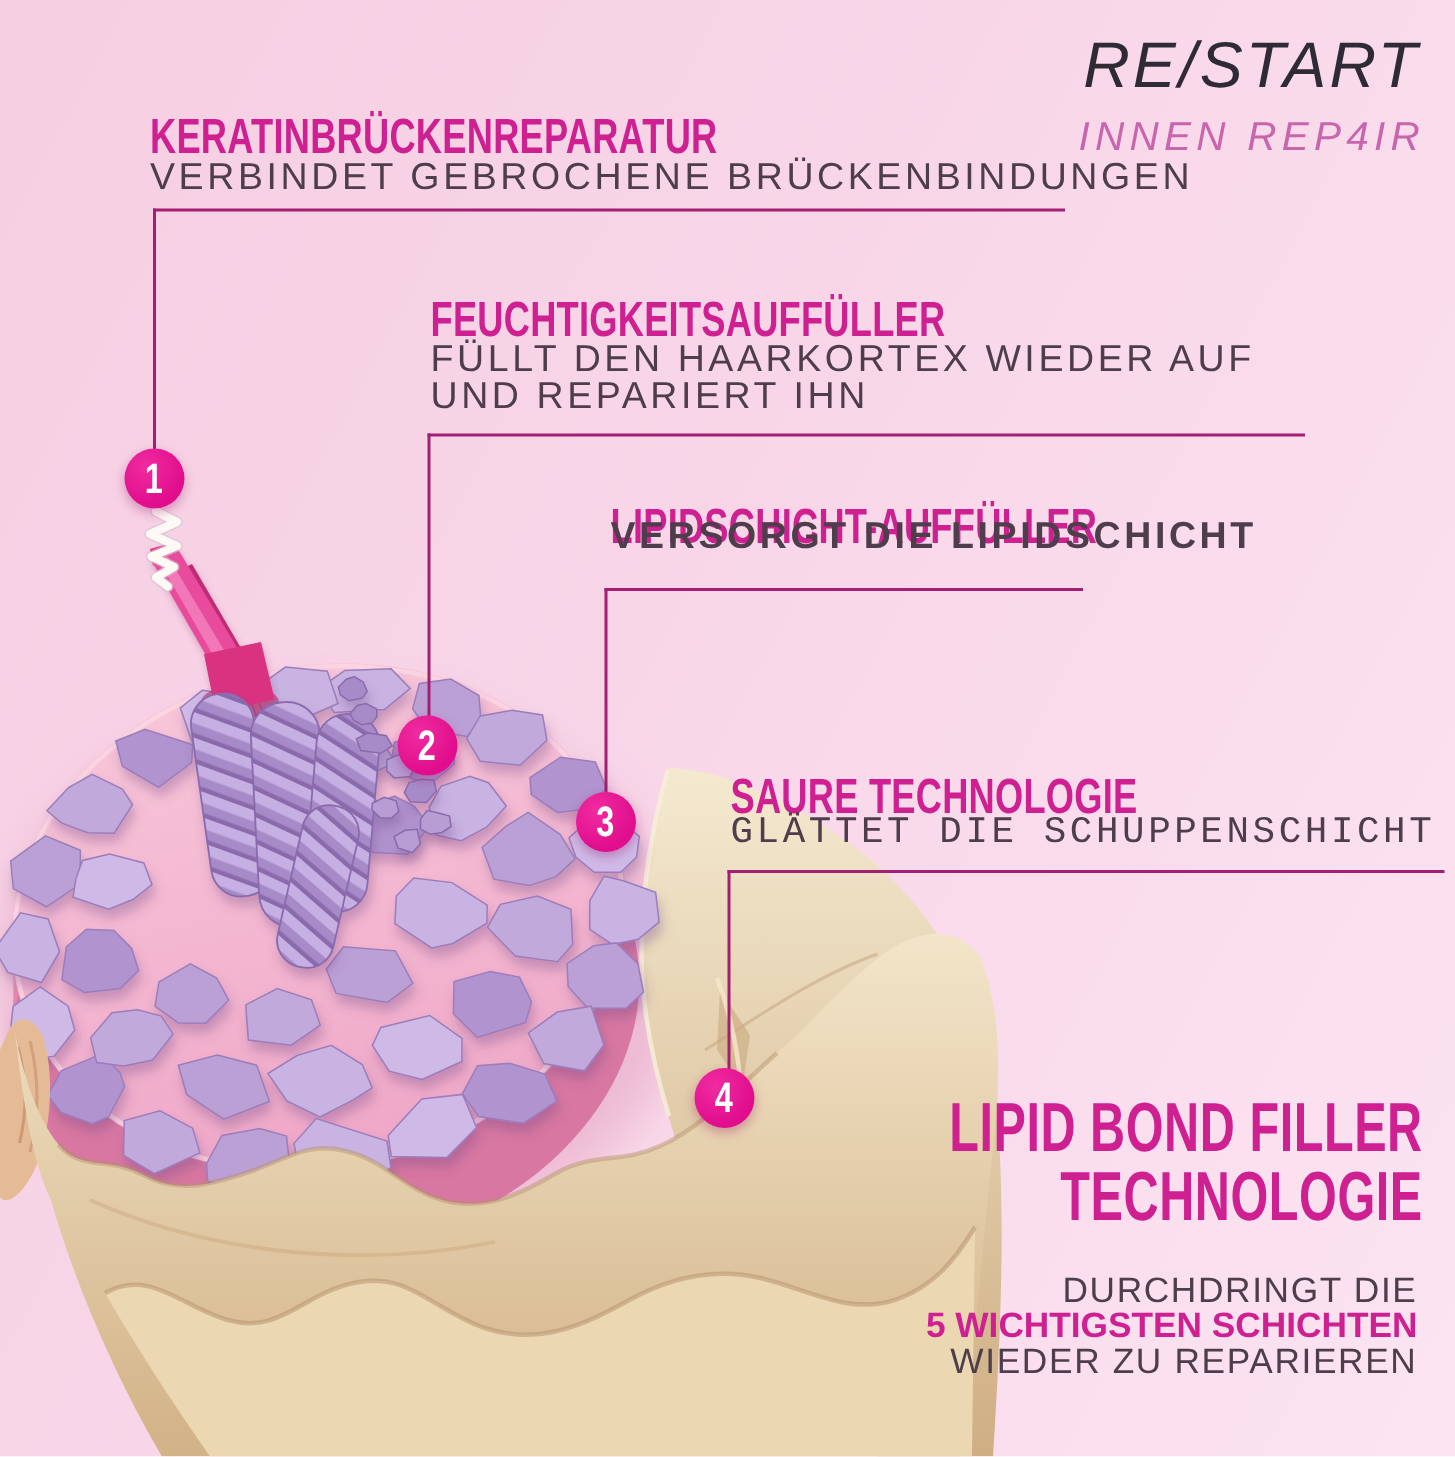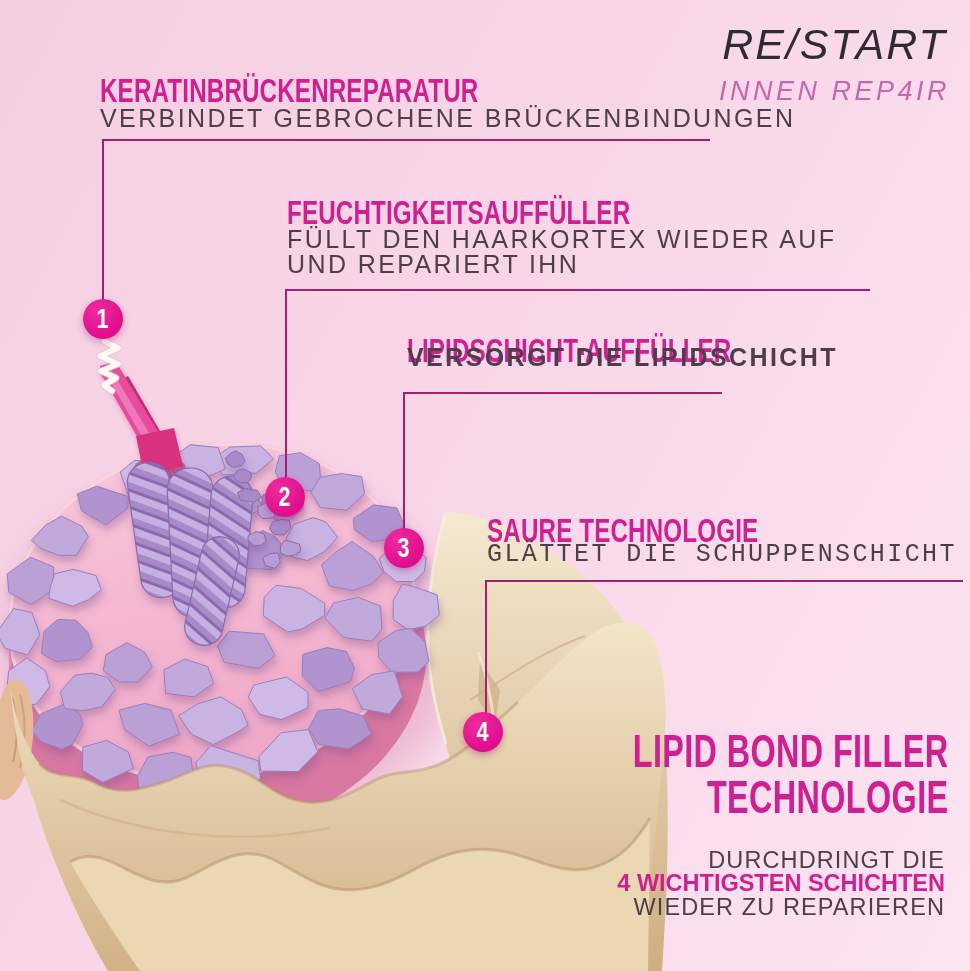--- a/index.html
+++ b/index.html
@@ -238,16 +238,16 @@
   <div class="callout-desc" style="left:487px;top:542px;font-family:Liberation Mono, monospace;">
     <span>GLÄTTET DIE SCHUPPENSCHICHT</span>
   </div>
 
   <div class="tech-headline">
     <div>LIPID BOND FILLER</div>
     <div>TECHNOLOGIE</div>
   </div>
   <div class="tech-details">
     <div class="plain">DURCHDRINGT DIE</div>
-    <div class="em">4 WICHTIGSTEN SCHICHTEN</div>
+    <div class="em">5 WICHTIGSTEN SCHICHTEN</div>
     <div class="plain">WIEDER ZU REPARIEREN</div>
   </div>
 </div>
 
 </body></html>

